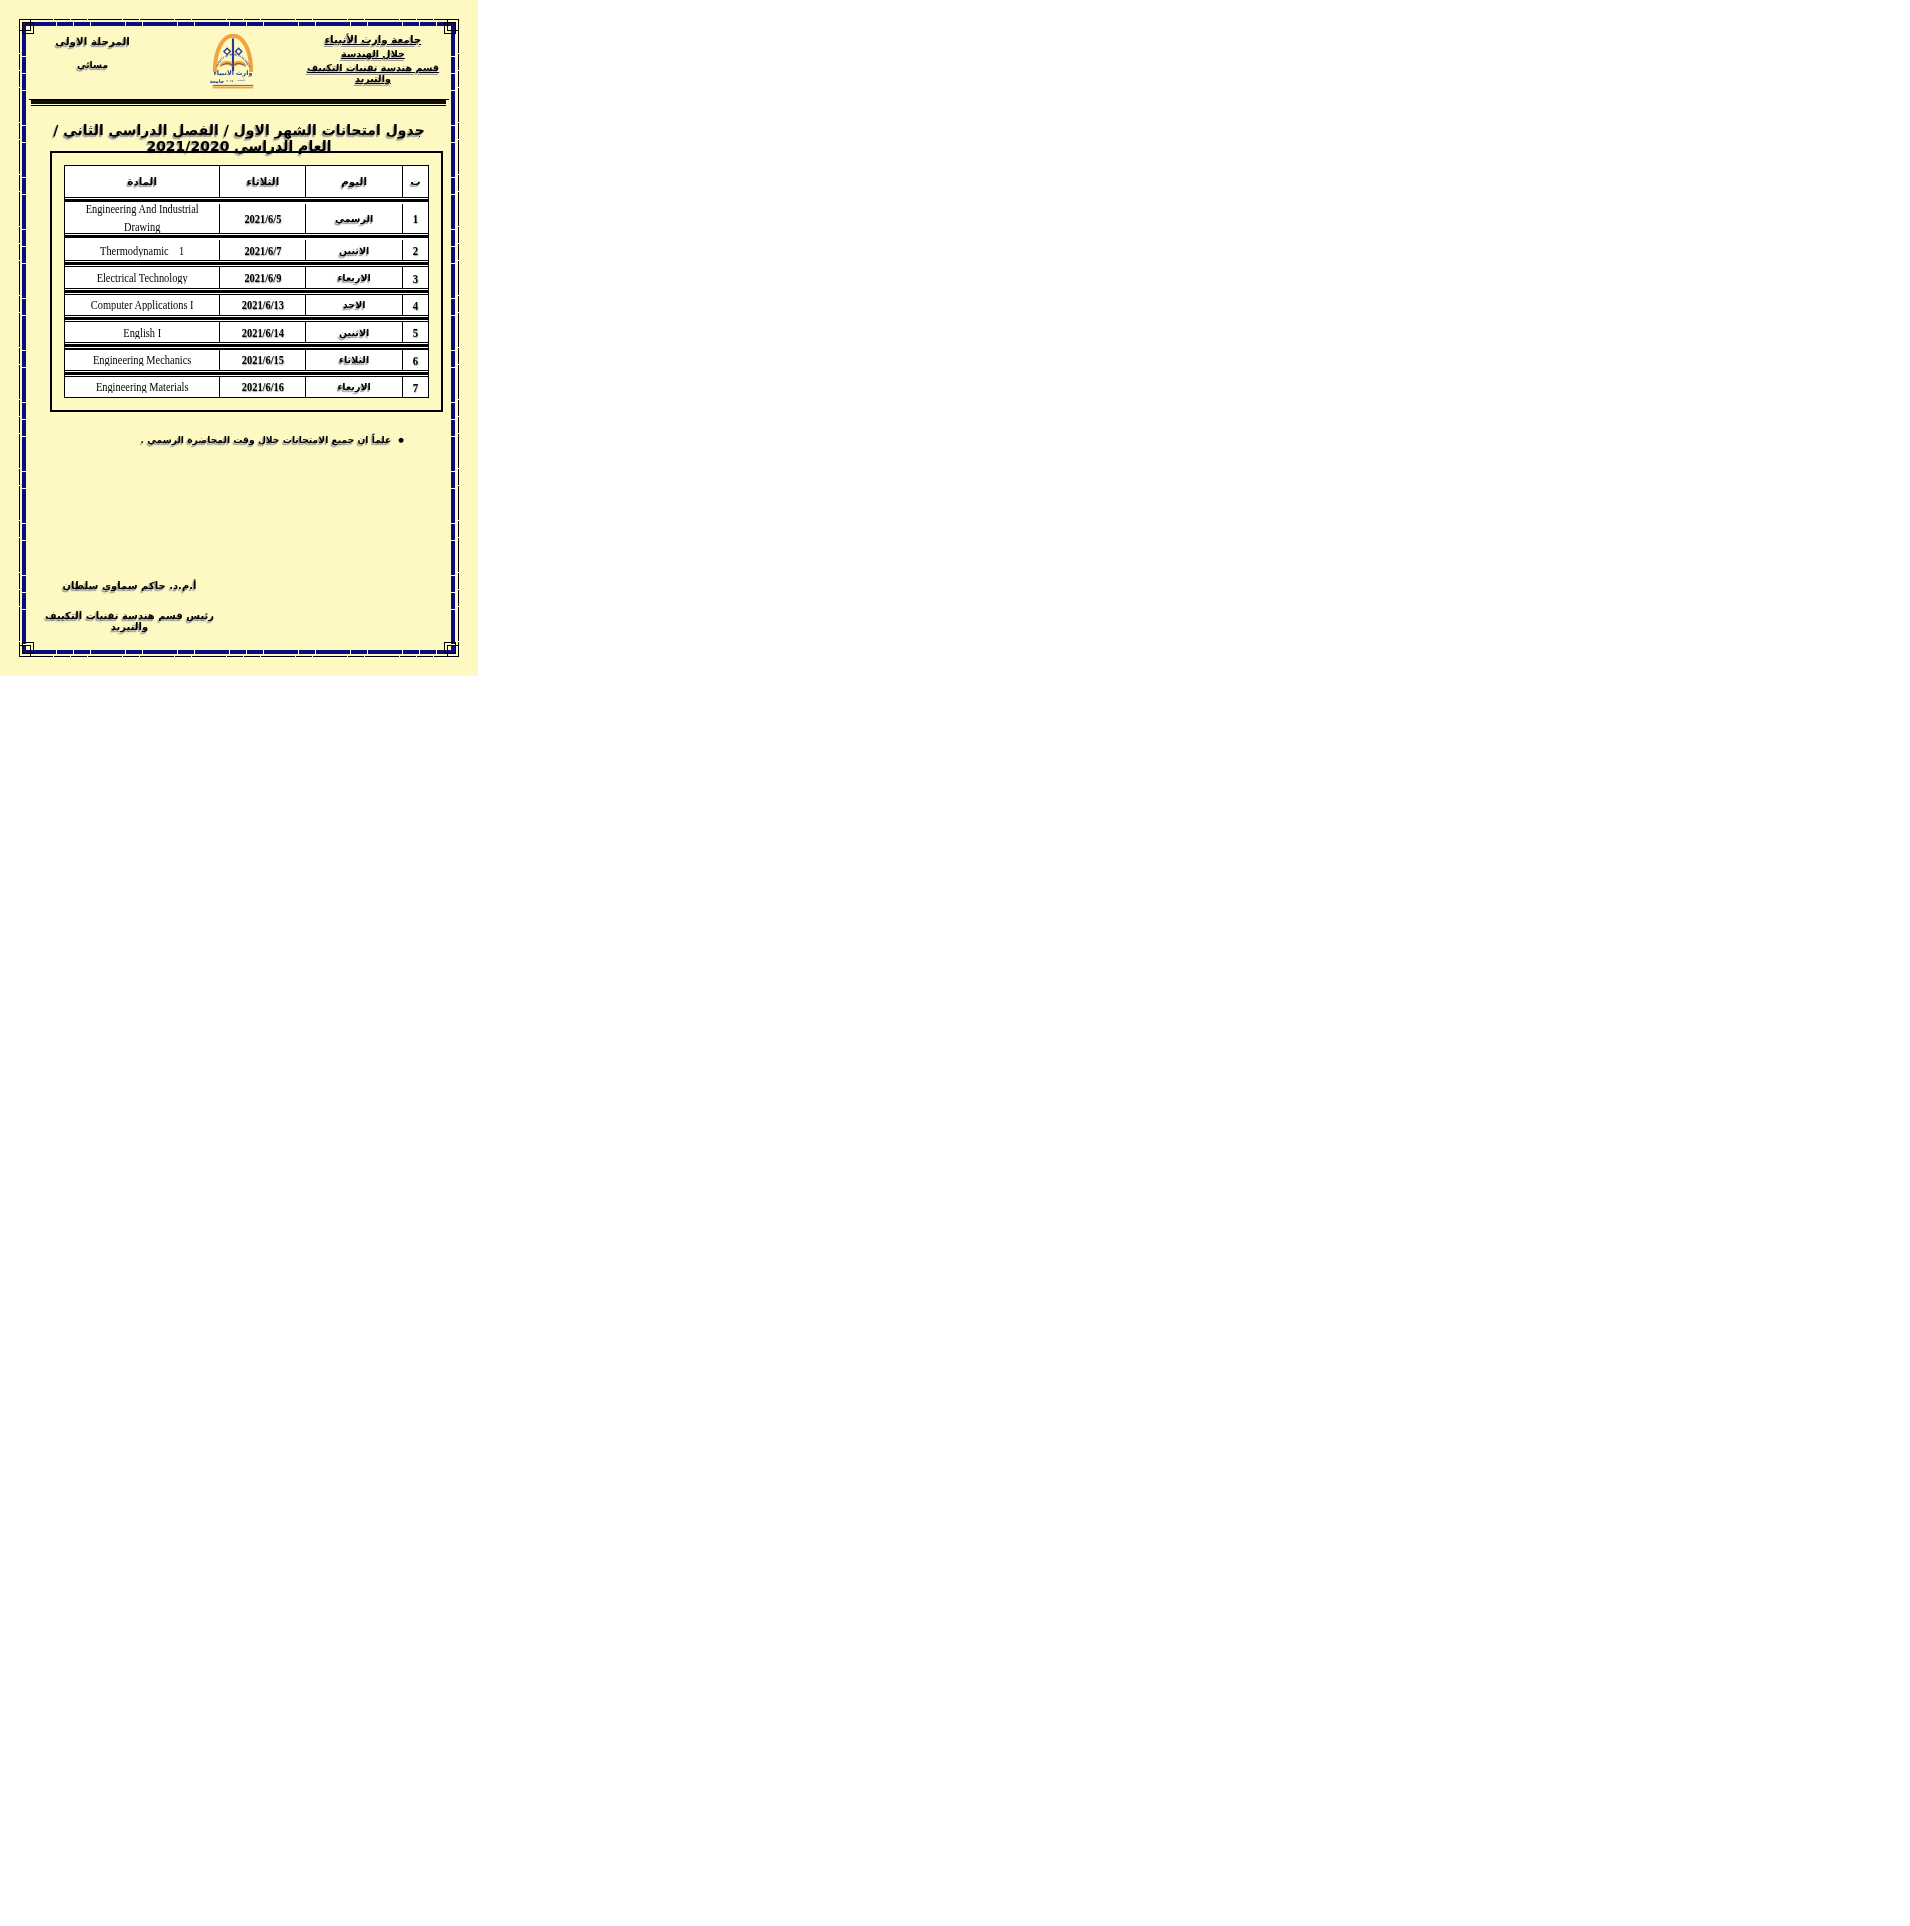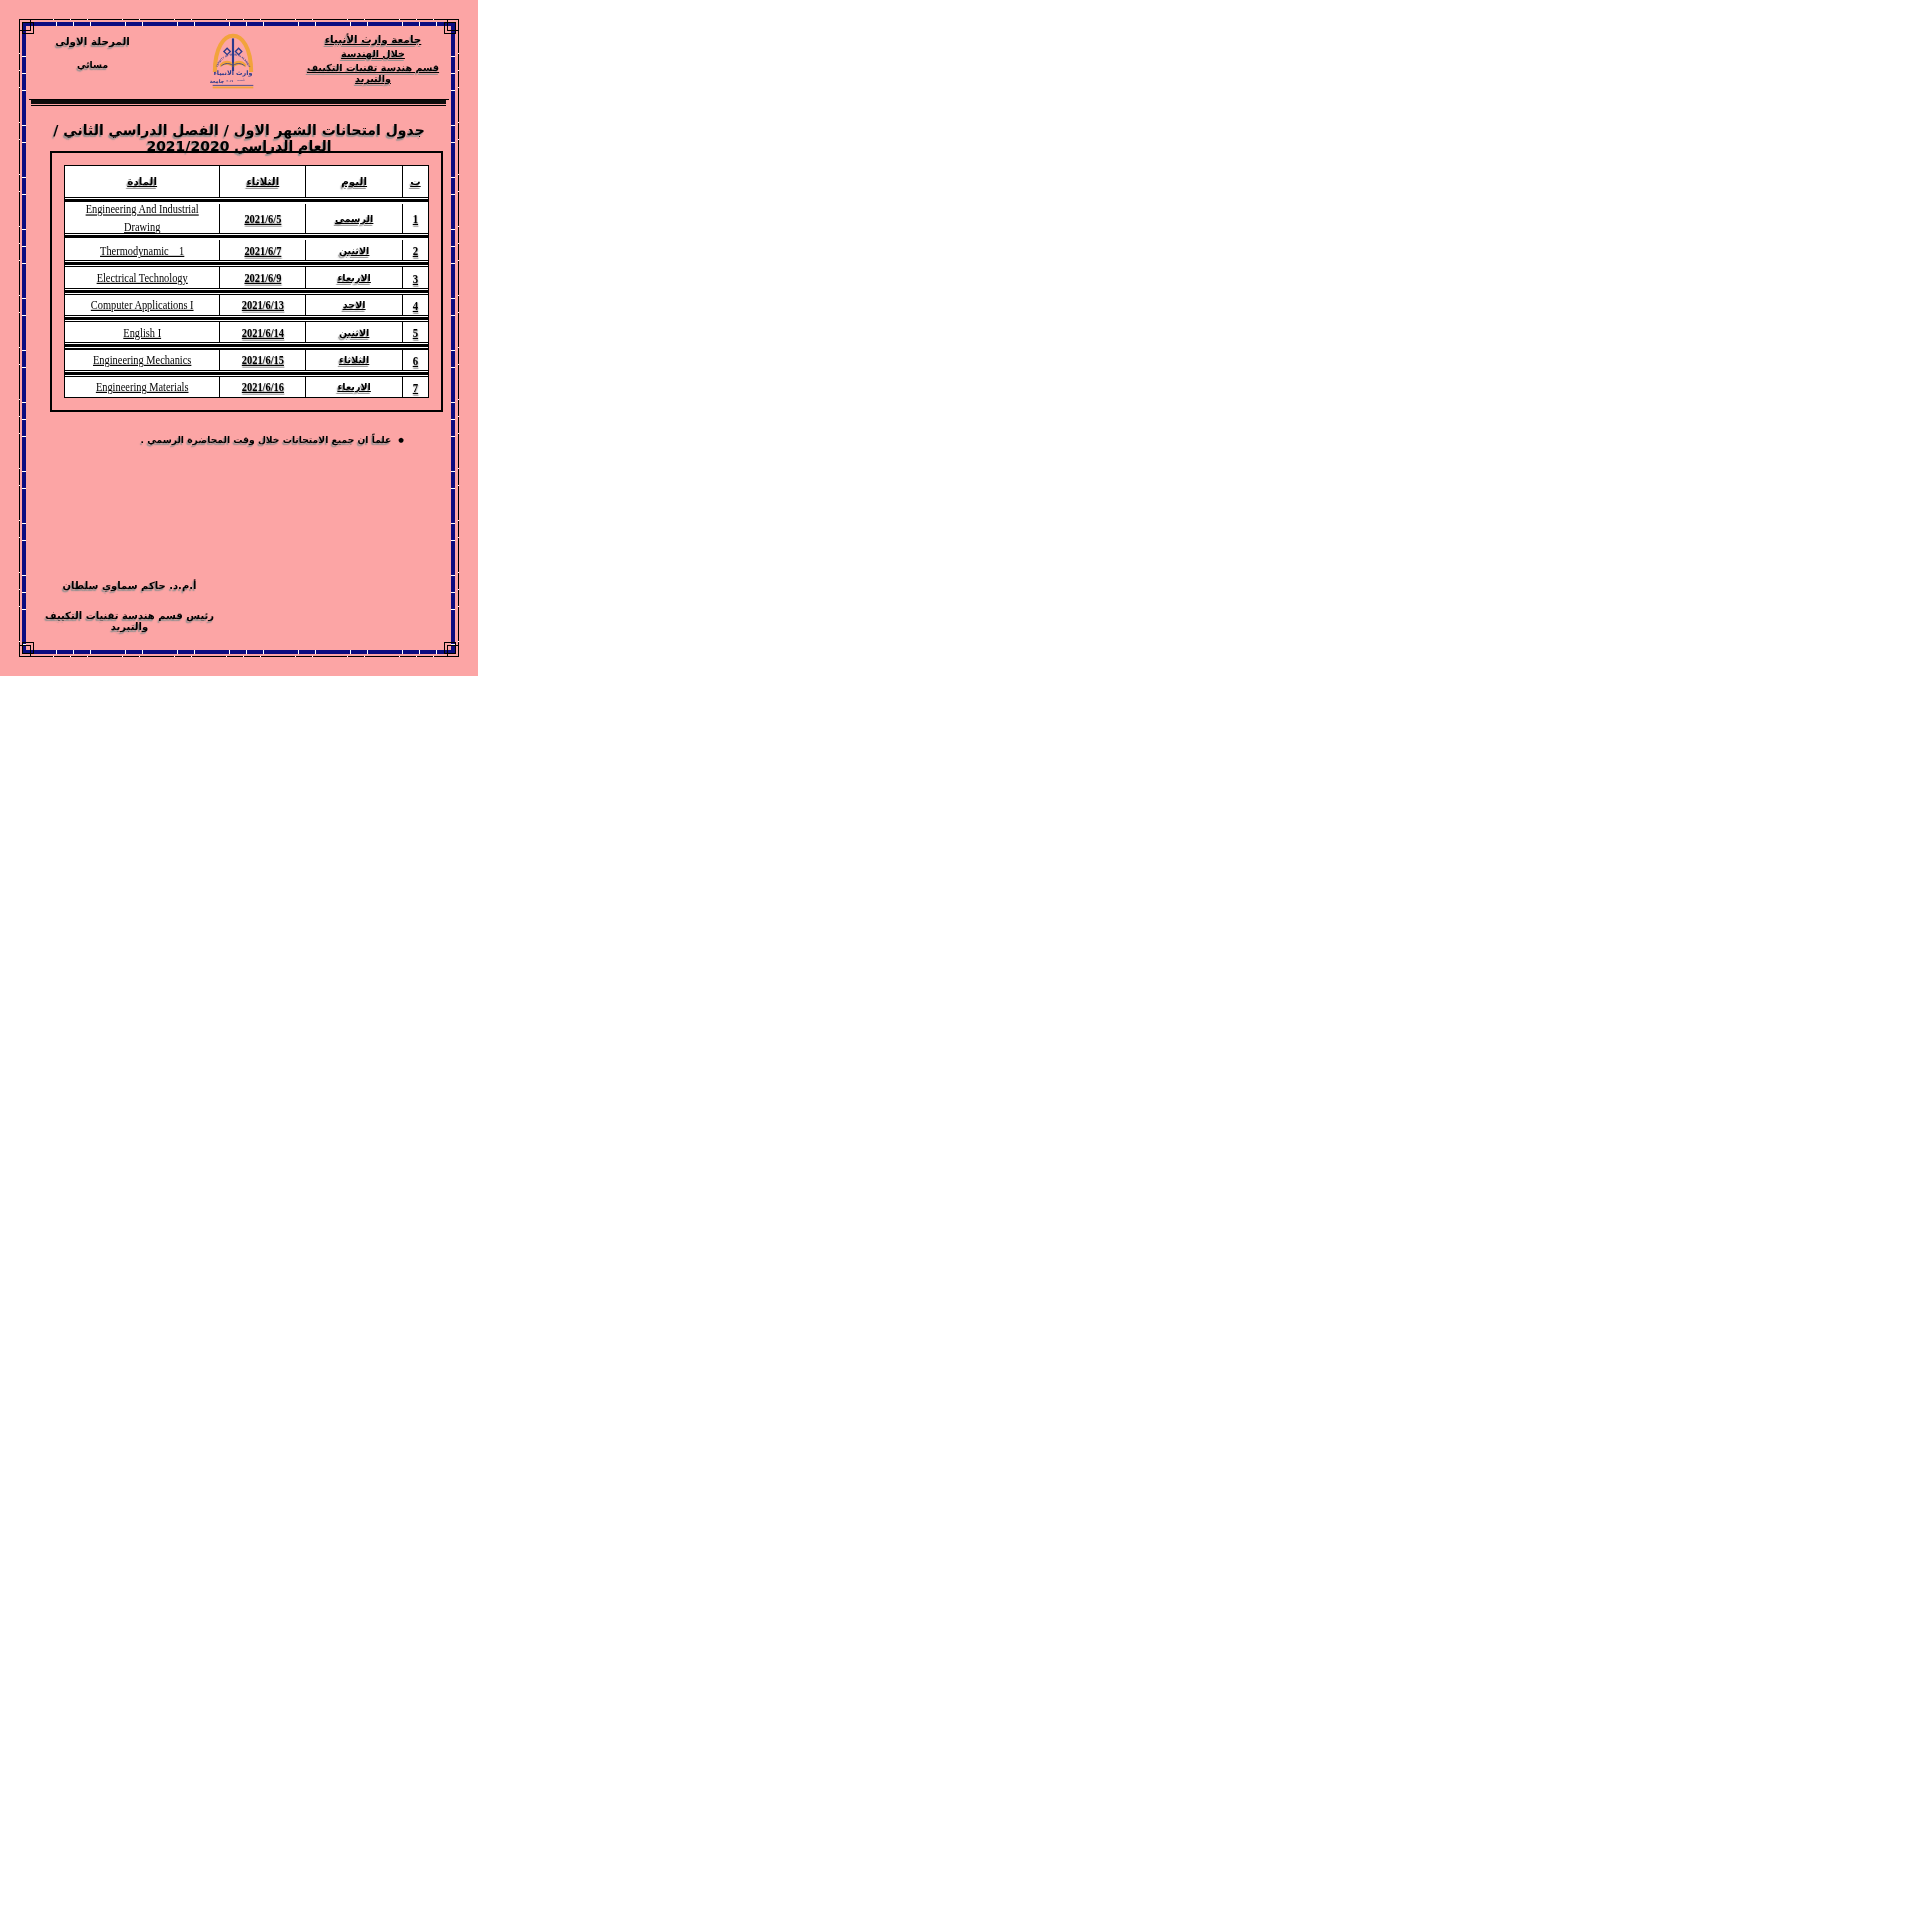--- a/index.html
+++ b/index.html
@@ -1,18 +1,18 @@
 <!DOCTYPE html>
 <html lang="ar" style="font-size:6.2px"><head>
 <meta charset="utf-8">
 <style>
   html,body{margin:0;padding:0;background:#ffffff;}
   body{width:478px;height:676px;position:relative;overflow:hidden;
        font-family:"DejaVu Sans",sans-serif;}
-  #page{position:absolute;inset:0;background:#fca5a5;}
+  #page{position:absolute;inset:0;background:#fef9c3;}
 
   
   .band{position:absolute;background:#0B0C80;}
   .band.h{height:4.2px;left:22px;width:434px;
       background:repeating-linear-gradient(90deg,#0B0C80 0 16.6px,#ffffff 16.6px 17.3px);}
   .band.v{width:4.2px;top:22px;height:632px;
       background:repeating-linear-gradient(180deg,#0B0C80 0 16.6px,#ffffff 16.6px 17.3px);}
   .dashline{position:absolute;}
   .dashline.h{height:0.8px;left:19px;width:439px;
       background:repeating-linear-gradient(90deg,#000 0 16.6px,#fff 16.6px 17.3px);}
@@ -36,21 +36,21 @@
   #rule{position:absolute;left:29px;top:99px;width:420px;}
   #rule .t1{height:0.8px;background:#000;width:420px;}
   #rule .t2{height:4.2px;background:#0d0d0d;width:415px;margin:0.4px 0 0.4px 1.9px;}
   #rule .t3{height:0.8px;background:#000;width:415px;margin-left:1.9px;}
 
   #title{position:absolute;left:35px;top:122px;width:408px;text-align:center;
          direction:rtl;font-size:14px;font-weight:bold;}
 
   
   #tbl{position:absolute;left:50px;top:151px;width:393px;height:261px;
-       border:2.3px solid #000;padding:12px;box-sizing:border-box;text-decoration:underline;}
+       border:2.3px solid #000;padding:12px;box-sizing:border-box;}
   #tbl-in{border:0.8px solid #000;height:100%;box-sizing:border-box;
           display:flex;flex-direction:column;}
   .trow{display:flex;flex-direction:row;align-items:stretch;background:#fff;}
   .trow.head{height:35px;}
   .trow.r-tall{height:29px;}
   .trow.r{height:23px;}
   .cell{display:flex;align-items:center;justify-content:center;text-align:center;
         box-sizing:border-box;overflow:hidden;}
   .c-subj{width:163px;border-right:0.8px solid #000;padding:0 11.6px;}
   .c-date{width:91px;border-right:0.8px solid #000;}

